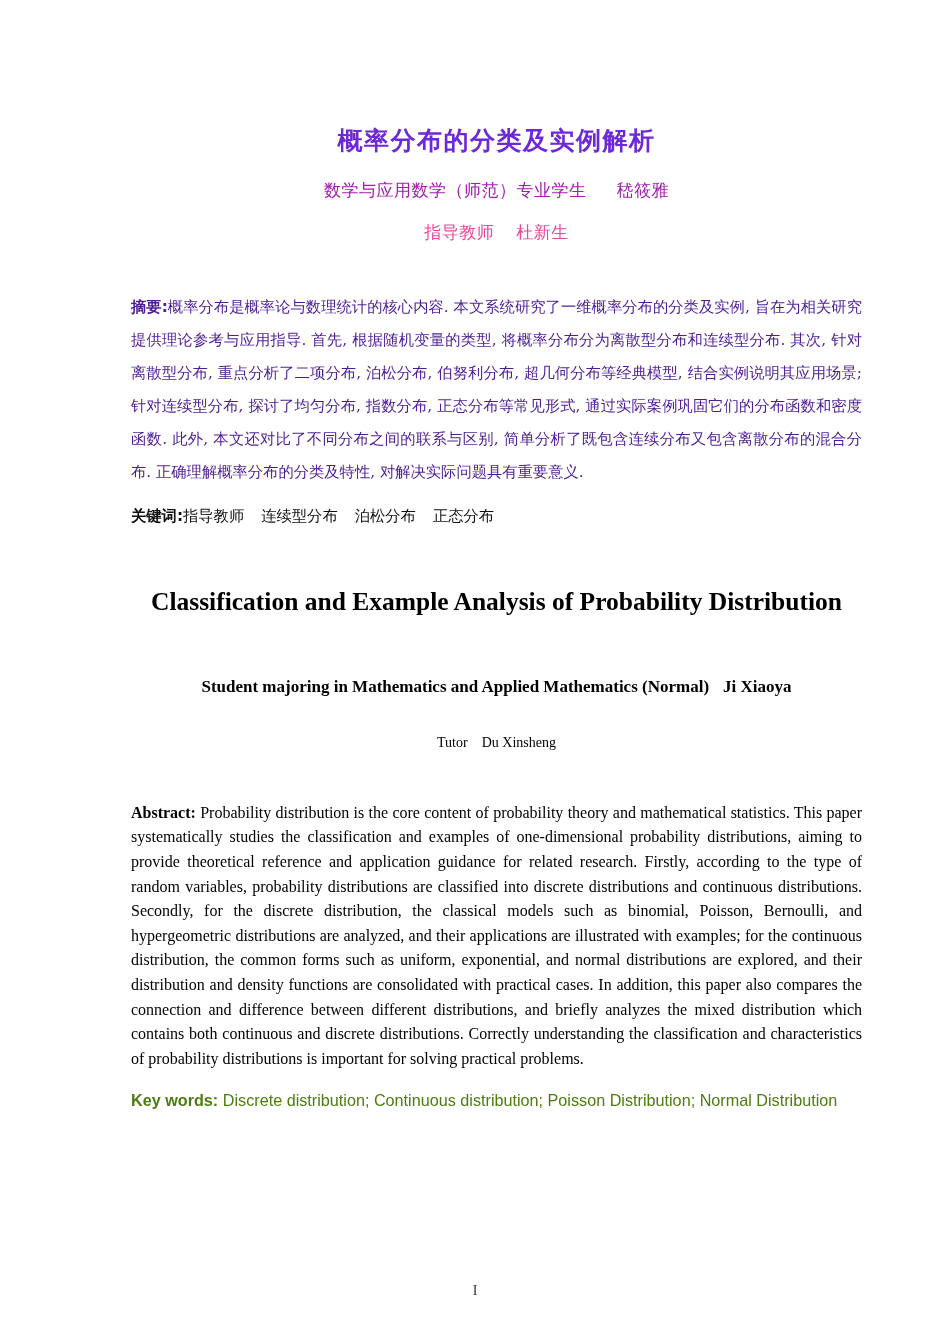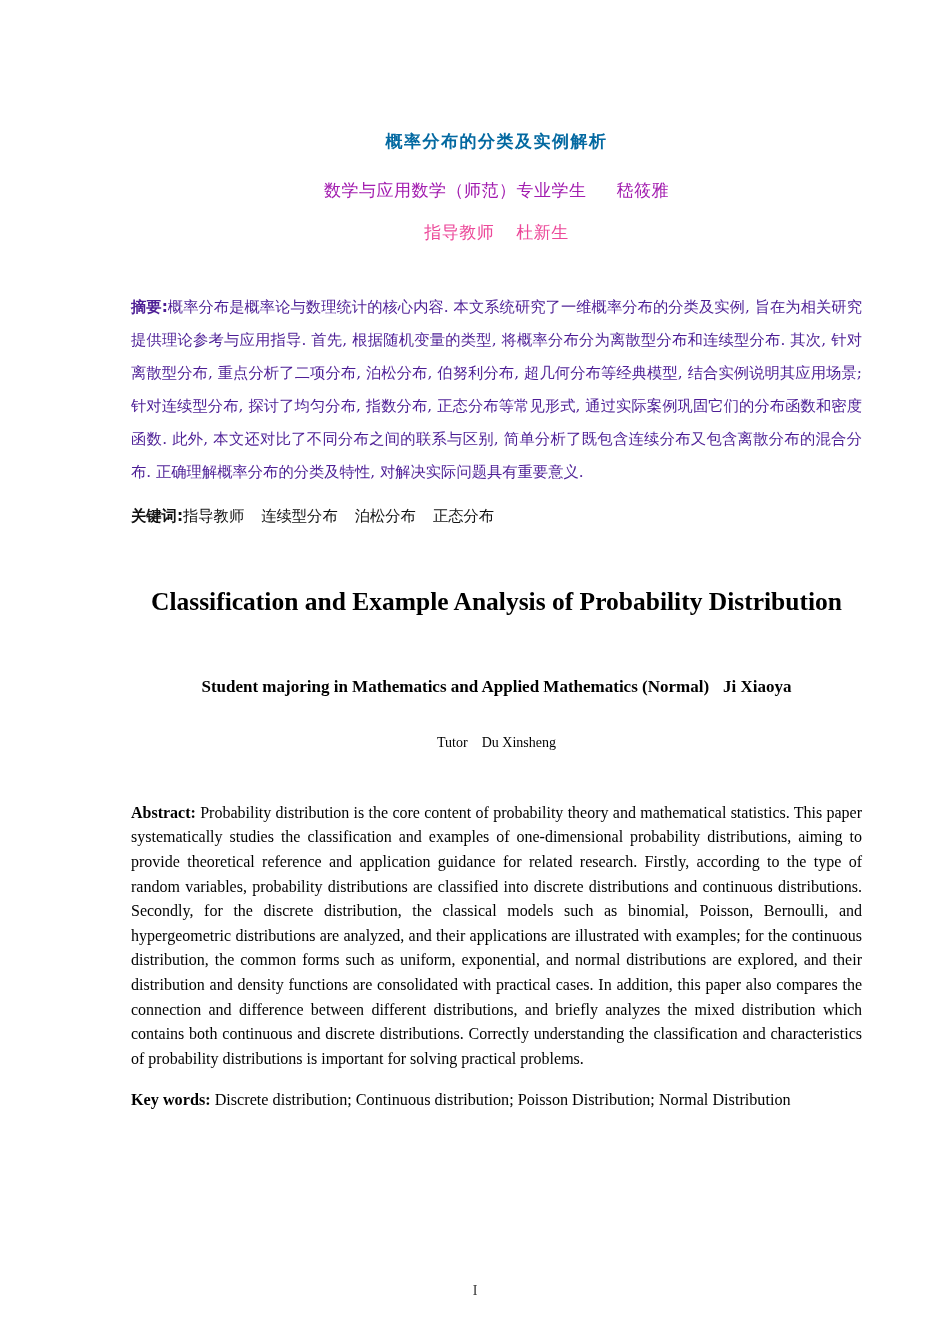--- a/index.html
+++ b/index.html
@@ -30,25 +30,25 @@
     left: 131px;
     top: 0;
     width: 731px;
   }
 
   
   .cn-title {
     text-align: center;
     font-family: "DejaVu Sans", "Liberation Sans", sans-serif;
     font-weight: bold;
-    font-size: 17px;
+    font-size: 25px;
     letter-spacing: 1.5px;
     margin-top: 124px;
     line-height: 34px;
-    color: #0369a1;
+    color: #6d28d9;
   }
   .cn-author-line {
     text-align: center;
     font-family: "DejaVu Serif", "Liberation Serif", serif;
     font-size: 17px;
     line-height: 30px;
     margin-top: 17px;
     letter-spacing: 0.5px;
     color: #a21caf;
   }
@@ -127,24 +127,24 @@
     font-size: 16px;
     line-height: 24.6px;
     text-align: justify;
     color: #000;
   }
   .en-abstract .lead,
   .en-keywords .lead {
     font-weight: bold;
   }
   .en-keywords {
-    font-family: Liberation Serif, serif;
+    font-family: Liberation Sans, sans-serif;
     font-size: 16.2px;
     line-height: 24.6px;
-    color: #000000;
+    color: #4d7c0f;
   }
 
   
   .page-number {
     position: absolute;
     left: 0;
     top: 1283px;
     width: 950px;
     text-align: center;
     font-family: "Liberation Serif", "DejaVu Serif", serif;

